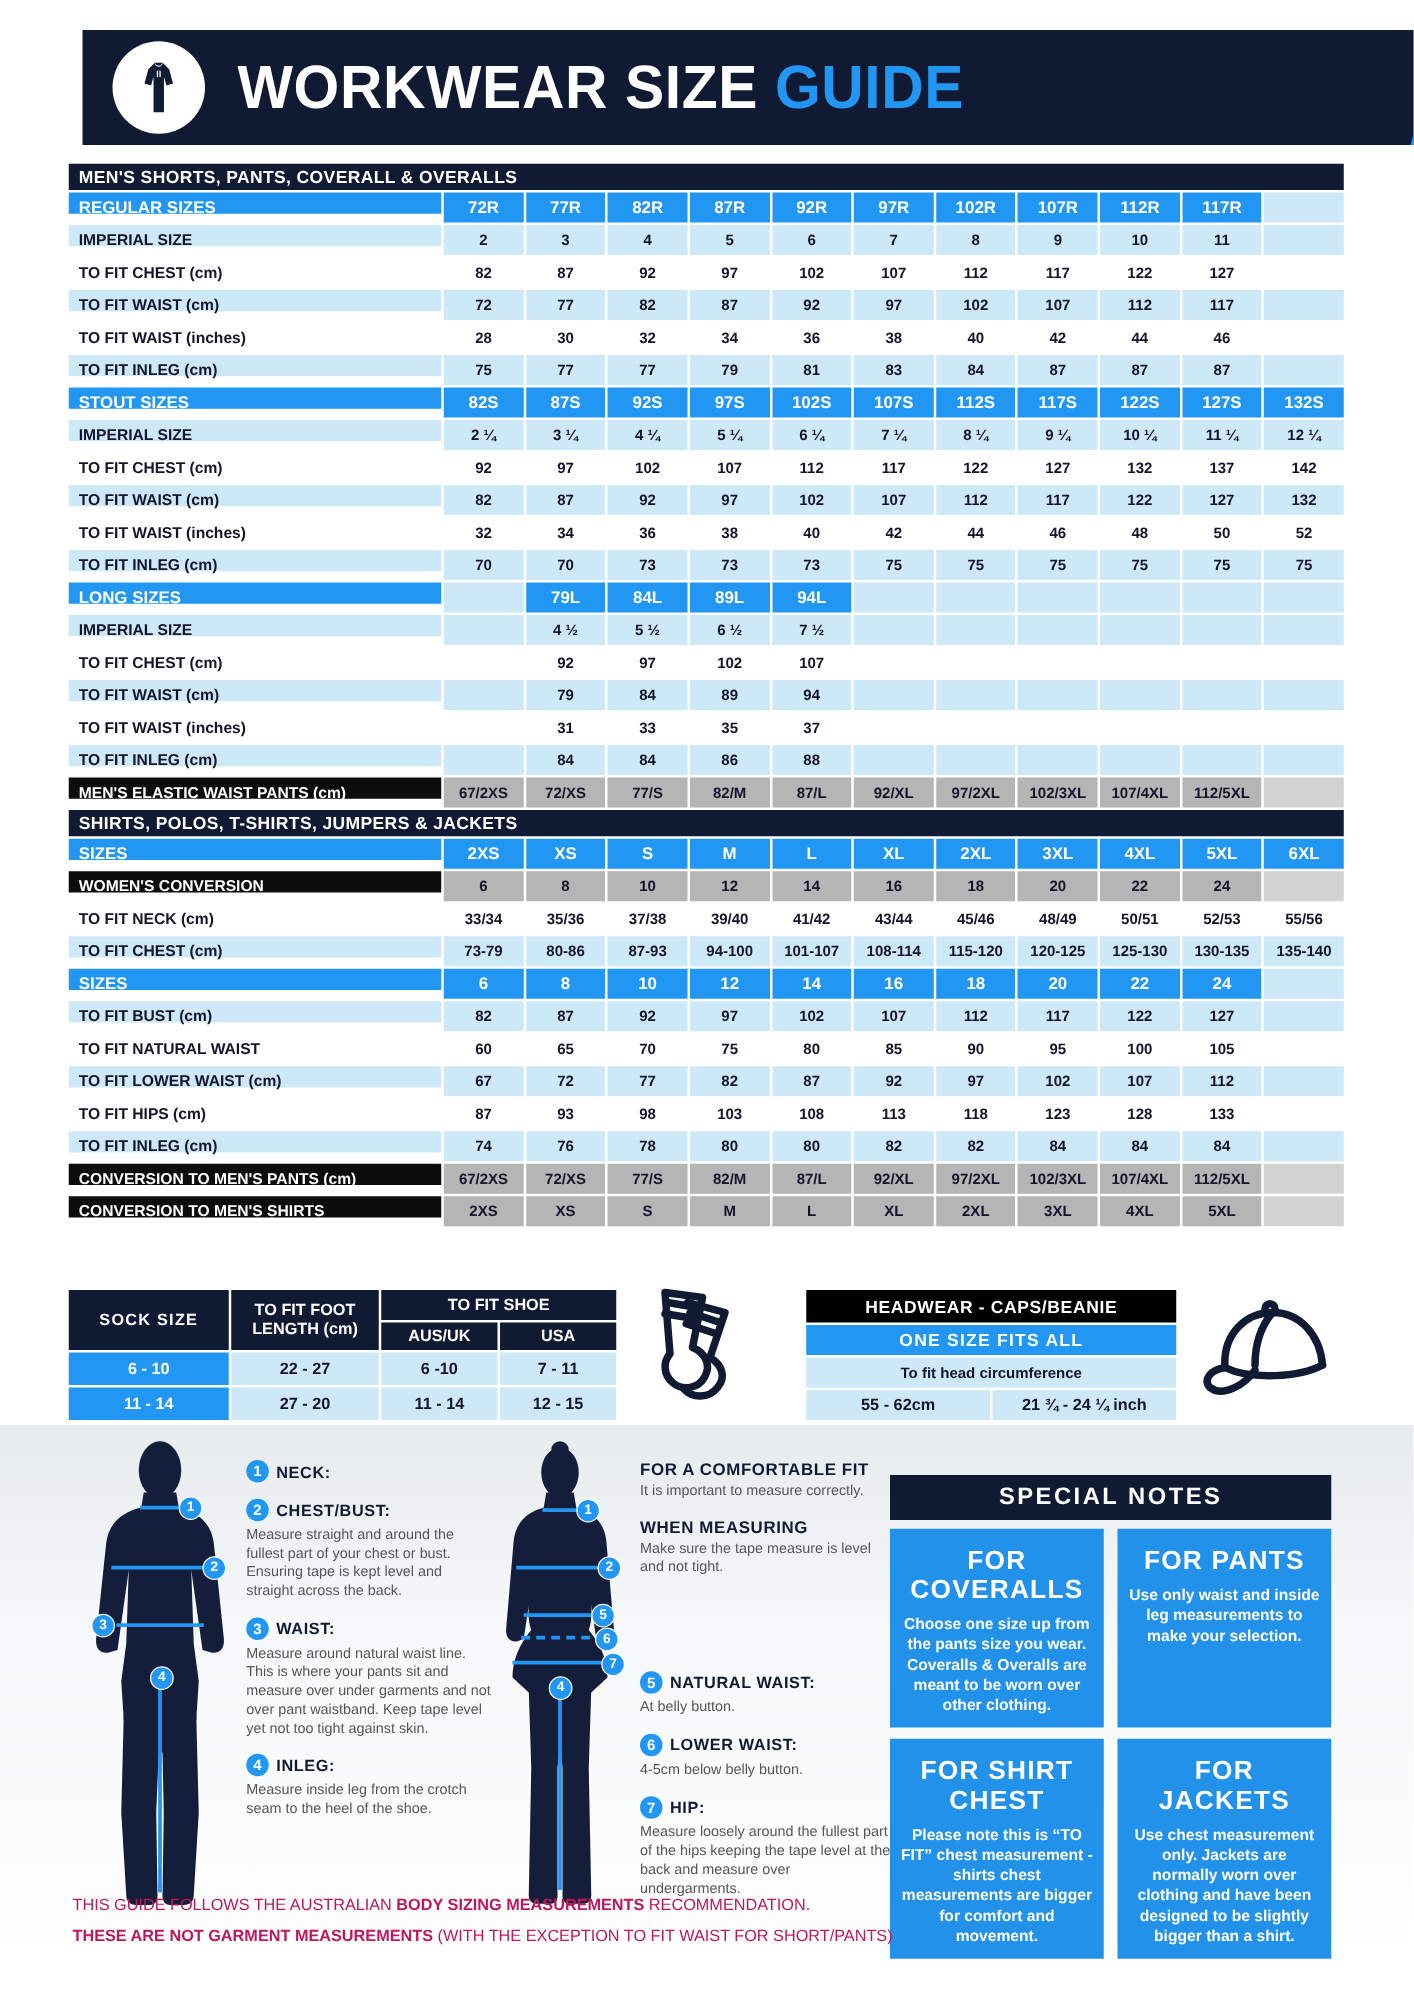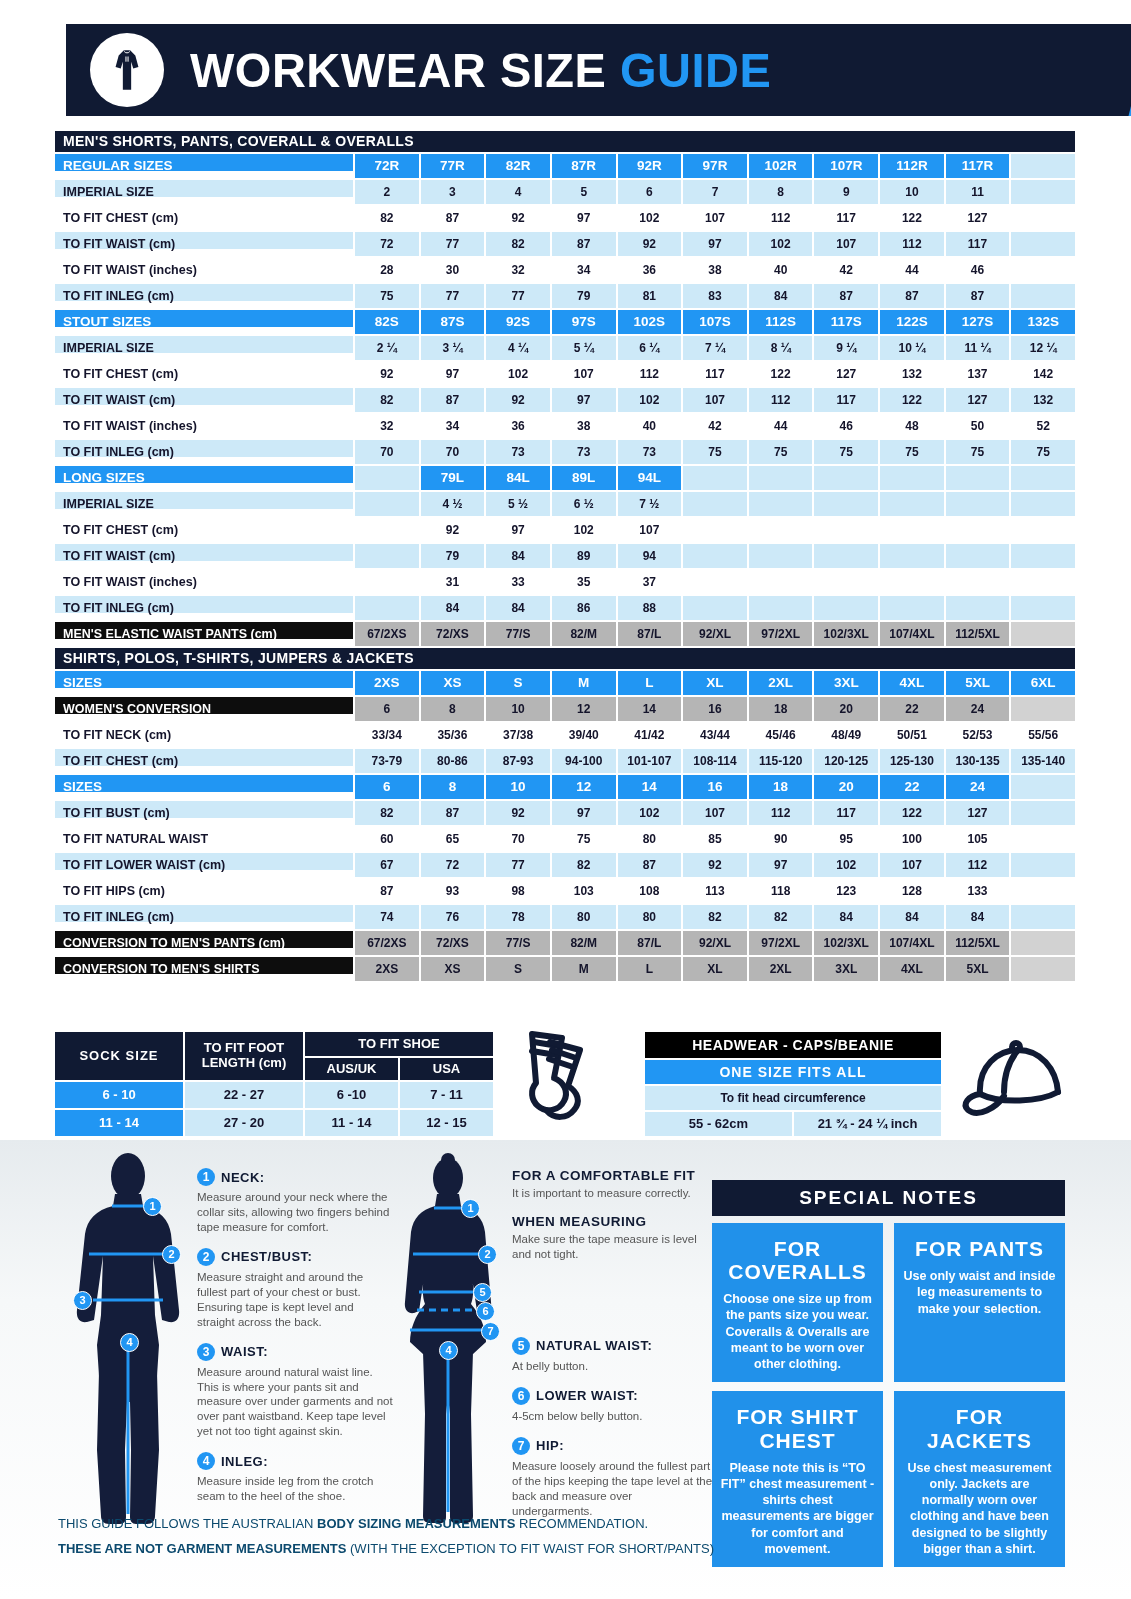--- a/index.html
+++ b/index.html
@@ -71,21 +71,21 @@
   .sn-title{height:36px;line-height:36px;background:#101a33;color:#fff;font-weight:bold;font-size:19px;
     text-align:center;letter-spacing:2px;}
   .sn-grid{display:grid;grid-template-columns:1fr 1fr;gap:9px 11px;margin-top:7px;}
   .sn-box{background:#2191ea;color:#fff;text-align:center;padding:14px 8px 10px 8px;}
   .sn-box-title{font-size:21px;font-weight:bold;line-height:1.1;letter-spacing:1px;margin-bottom:8px;}
   .sn-box-text{font-size:12.5px;font-weight:bold;line-height:1.3;}
   .sn-box.tall{min-height:140px;}
   .sn-box.short{min-height:125px;}
 
   
-  .footer{position:absolute;left:58px;top:1512px;font-size:13px;color:#0c4a6e;line-height:1.9;}
+  .footer{position:absolute;left:58px;top:1512px;font-size:13px;color:#be185d;line-height:1.9;}
   .footer b{font-weight:bold;}
 
   svg{display:block;}
 </style>
 </head>
 <body>
 
 <div id="page">
 
   <div class="band">
@@ -544,21 +544,20 @@
     <div class="marker" style="left:8px;top:141px;">3</div>
     <div class="marker" style="left:55px;top:183px;">4</div>
   </div>
 
   <div class="mcol" style="left:197px;top:1168px;width:196px;">
     <div class="m-item">
       <div class="m-head">
           <span class="m-num">1</span>
           <span class="m-title">NECK:</span>
         </div>
-      <div class="m-text">Measure around your neck where the collar sits, allowing two fingers behind tape measure for comfort.</div>
     </div>
     <div class="m-item">
       <div class="m-head">
           <span class="m-num">2</span>
           <span class="m-title">CHEST/BUST:</span>
         </div>
       <div class="m-text">Measure straight and around the fullest part of your chest or bust. Ensuring tape is kept level and straight across the back.</div>
     </div>
     <div class="m-item">
       <div class="m-head">

